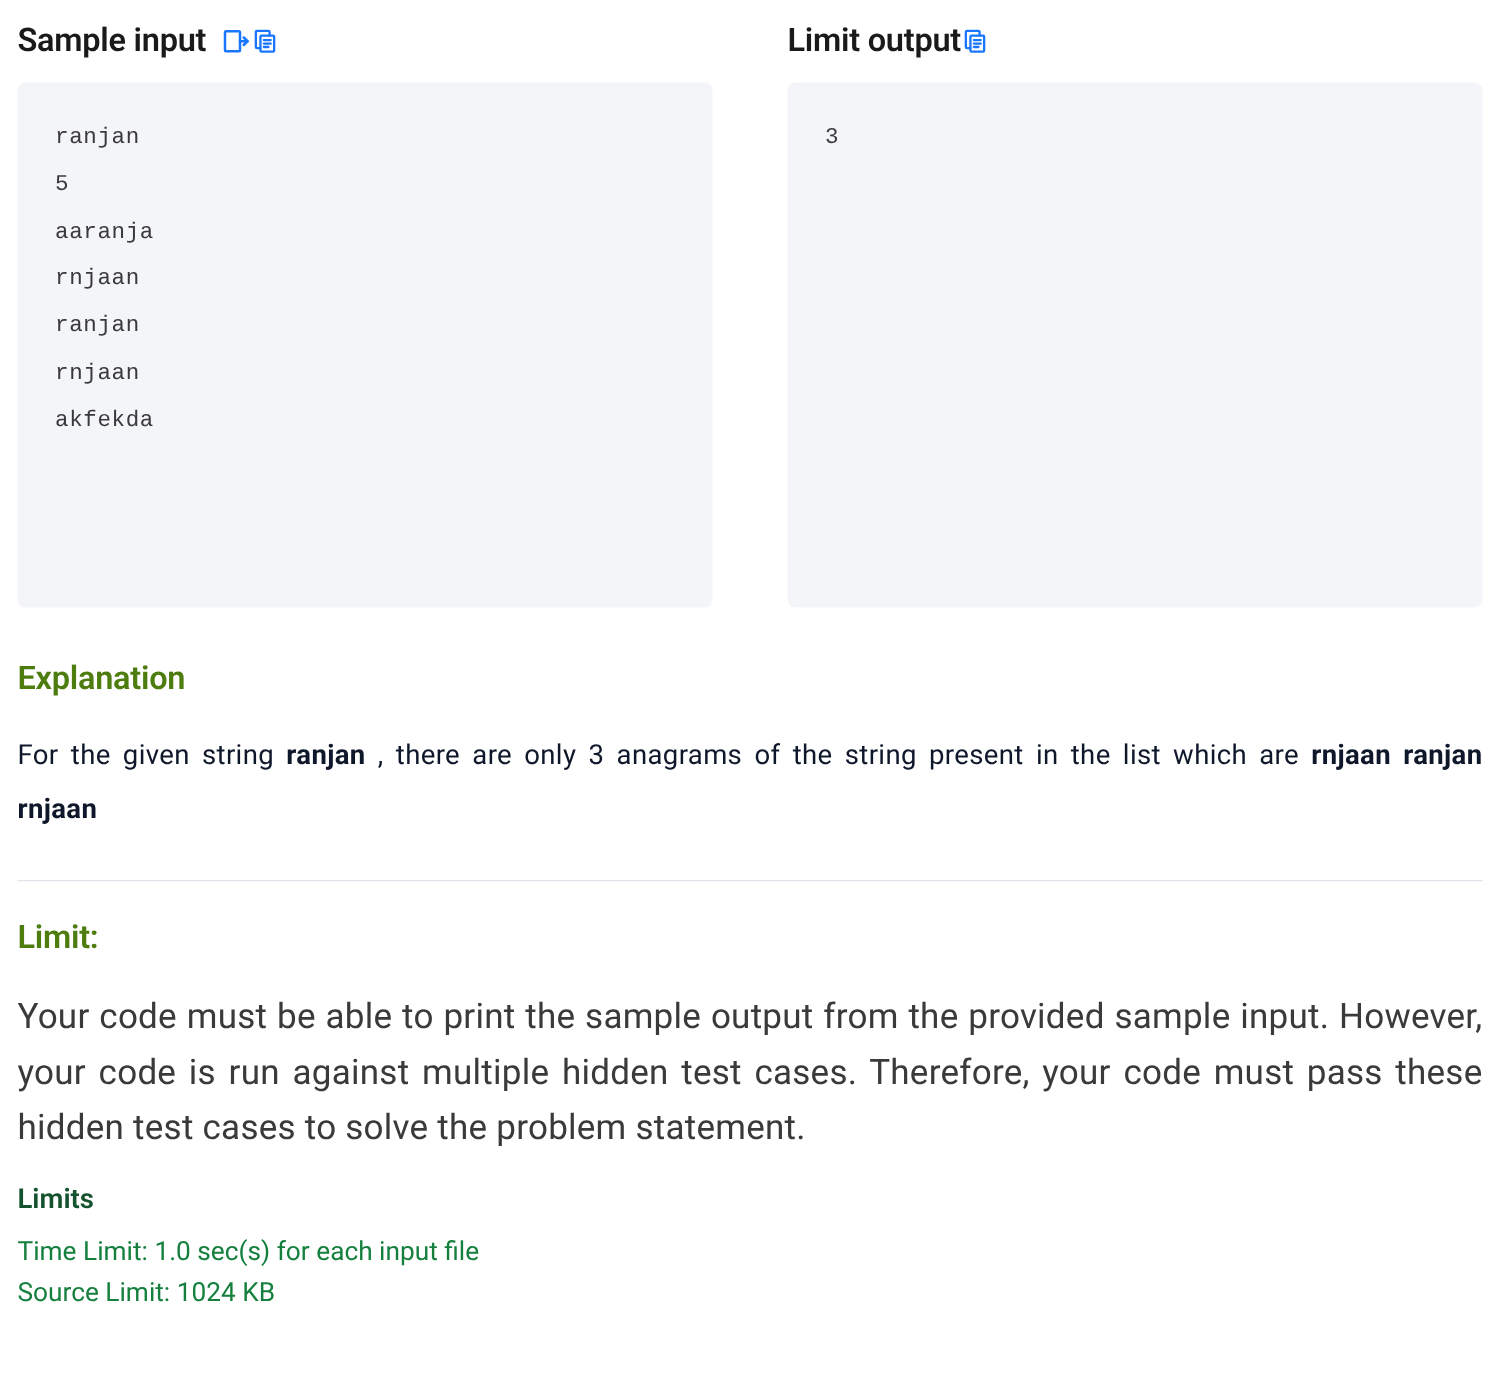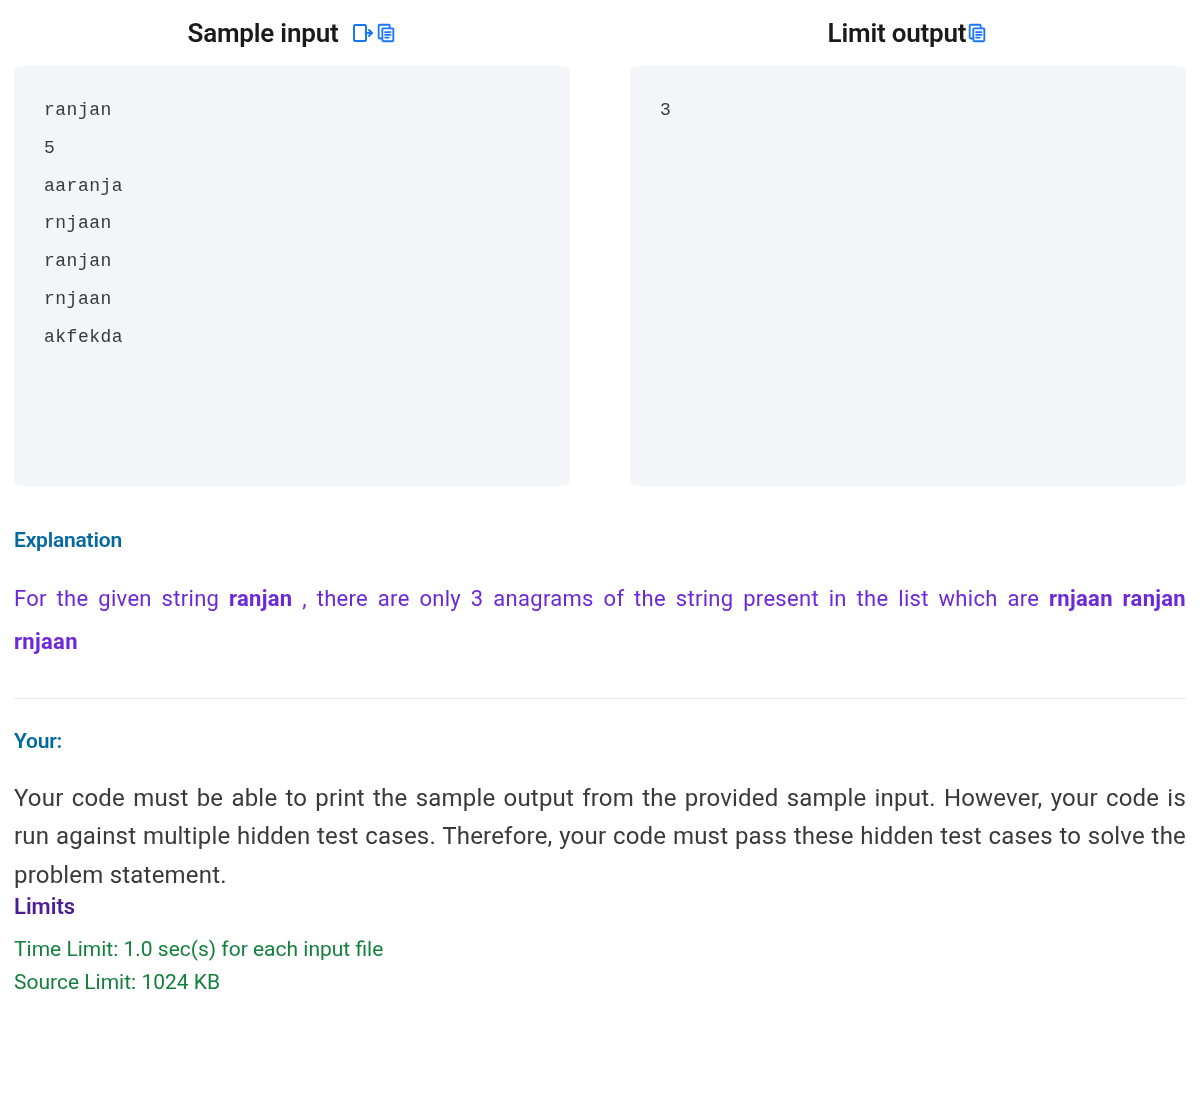--- a/index.html
+++ b/index.html
@@ -14,21 +14,21 @@
     display: flex;
     gap: 60px;
   }
   .io-col {
     flex: 1;
     min-width: 0;
   }
   .io-header {
     display: flex;
     align-items: center;
-    justify-content: center;
+    justify-content: flex-start;
     margin-bottom: 18px;
   }
   .io-title-wrap {
     display: flex;
     align-items: center;
     gap: 12px;
   }
   .io-title {
     font-size: 26px;
     font-weight: 600;
@@ -52,54 +52,55 @@
     padding: 26px 30px;
     font-family: "SFMono-Regular", Consolas, "Liberation Mono", Menlo, monospace;
     font-size: 18px;
     line-height: 2.1;
     color: #3a3a3a;
     white-space: pre;
     min-height: 420px;
     letter-spacing: 0.5px;
   }
   .section-title {
-    font-size: 21px;
+    font-size: 26px;
     font-weight: 600;
-    color: #0369a1;
+    color: #4d7c0f;
     margin-top: 42px;
     margin-bottom: 26px;
     letter-spacing: -0.2px;
   }
   .explanation-text {
     font-size: 22px;
     line-height: 1.95;
-    color: #6d28d9;
+    color: #0f172a;
     letter-spacing: 0.3px;
     word-spacing: 3px;
     text-align: justify;
   }
   .explanation-text strong {
     font-weight: 700;
   }
   hr.divider {
     border: none;
     border-top: 1px solid #e4e4ec;
     margin: 34px 0 30px 0;
   }
   .note-text {
-    font-size: 24px;
+    font-size: 28px;
     line-height: 1.6;
     color: #3a3a3a;
     letter-spacing: 0.2px;
     text-align: justify;
+    margin-bottom: 22px;
   }
   .limits-heading {
     font-size: 22px;
     font-weight: 600;
-    color: #4c1d95;
+    color: #14532d;
     margin-bottom: 14px;
   }
   .limits-block {
     font-size: 21px;
     line-height: 1.55;
     color: #15803d;
   }
 </style>
 </head>
 <body>
@@ -158,21 +159,21 @@
 </div>
 
 <h3 class="section-title">Explanation</h3>
 
 <p class="explanation-text">
   <span>For the given string </span><strong>ranjan</strong><span> , there are only 3 anagrams of the string present in the list which are </span><strong>rnjaan ranjan rnjaan</strong>
 </p>
 
 <hr class="divider">
 
-<h3 class="section-title" style="margin-top:0">Your:</h3>
+<h3 class="section-title" style="margin-top:0">Limit:</h3>
 
 <p class="note-text">Your code must be able to print the sample output from the provided sample input. However, your code is run against multiple hidden test cases. Therefore, your code must pass these hidden test cases to solve the problem statement.</p>
 
 <div class="limits-heading">Limits</div>
 <div class="limits-block">
   <div>Time Limit: 1.0 sec(s) for each input file</div>
   <div>Source Limit: 1024 KB</div>
 </div>
 
 </body></html>

